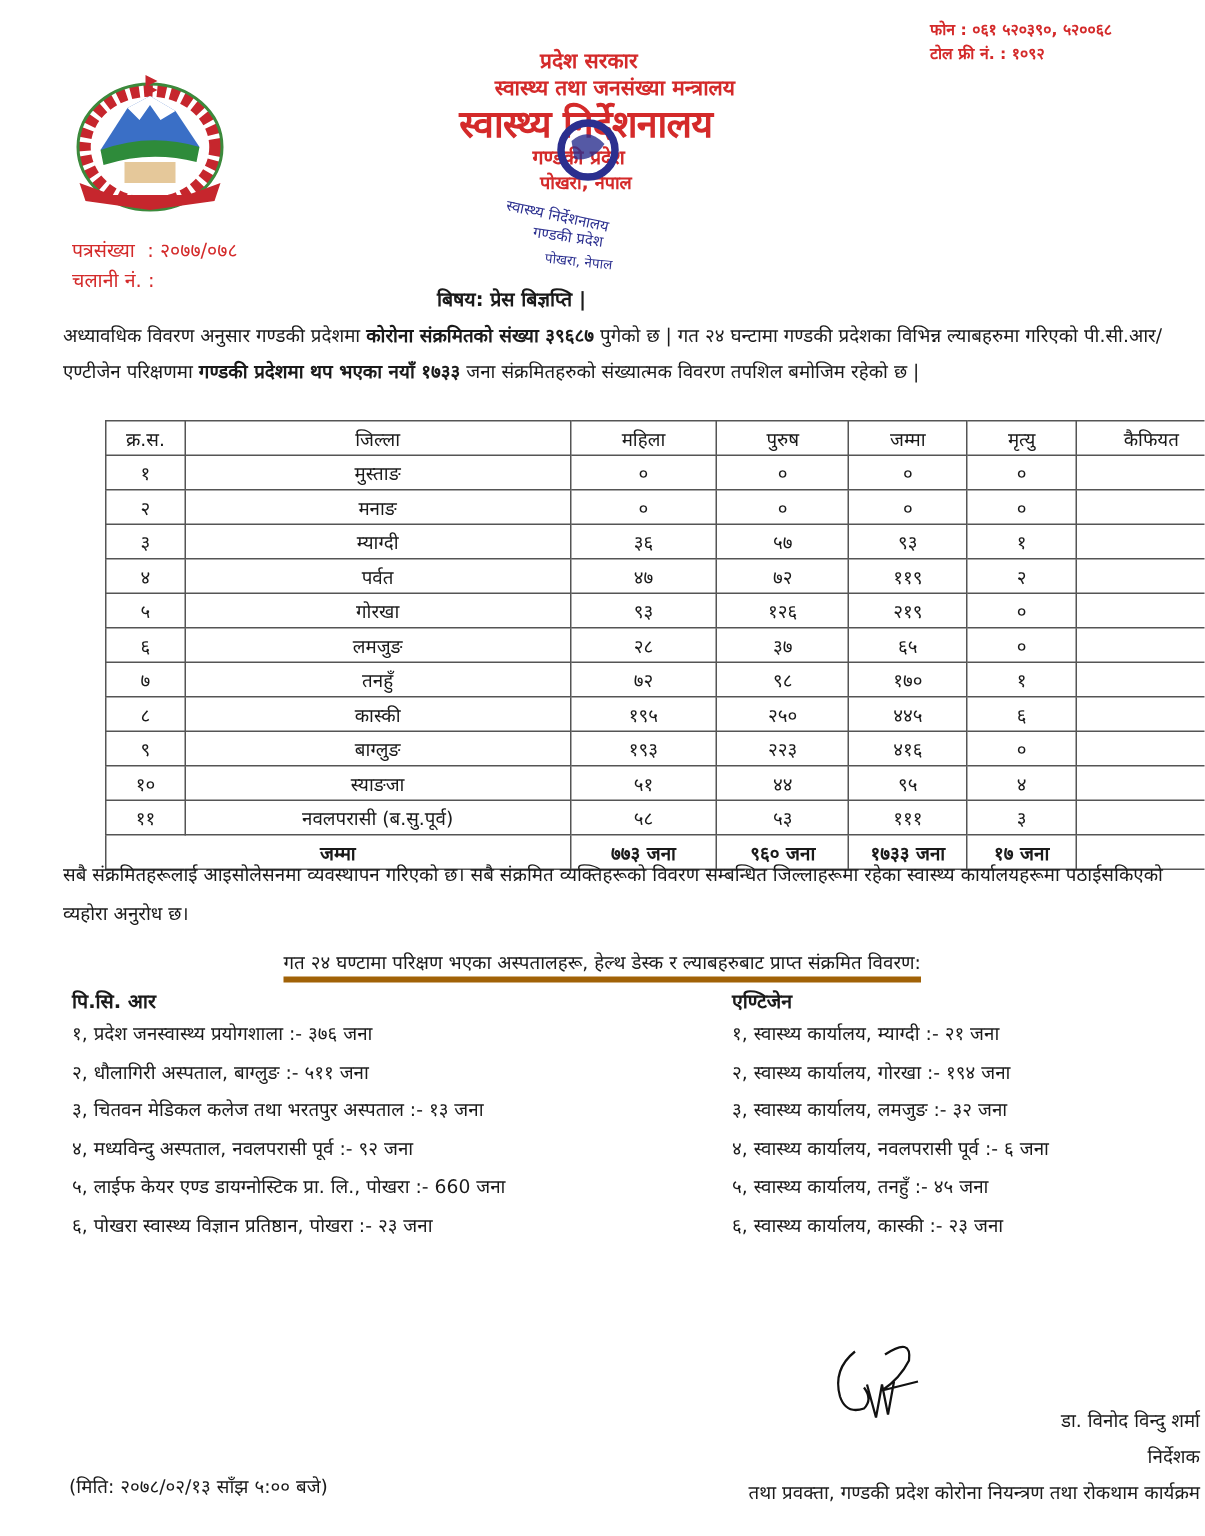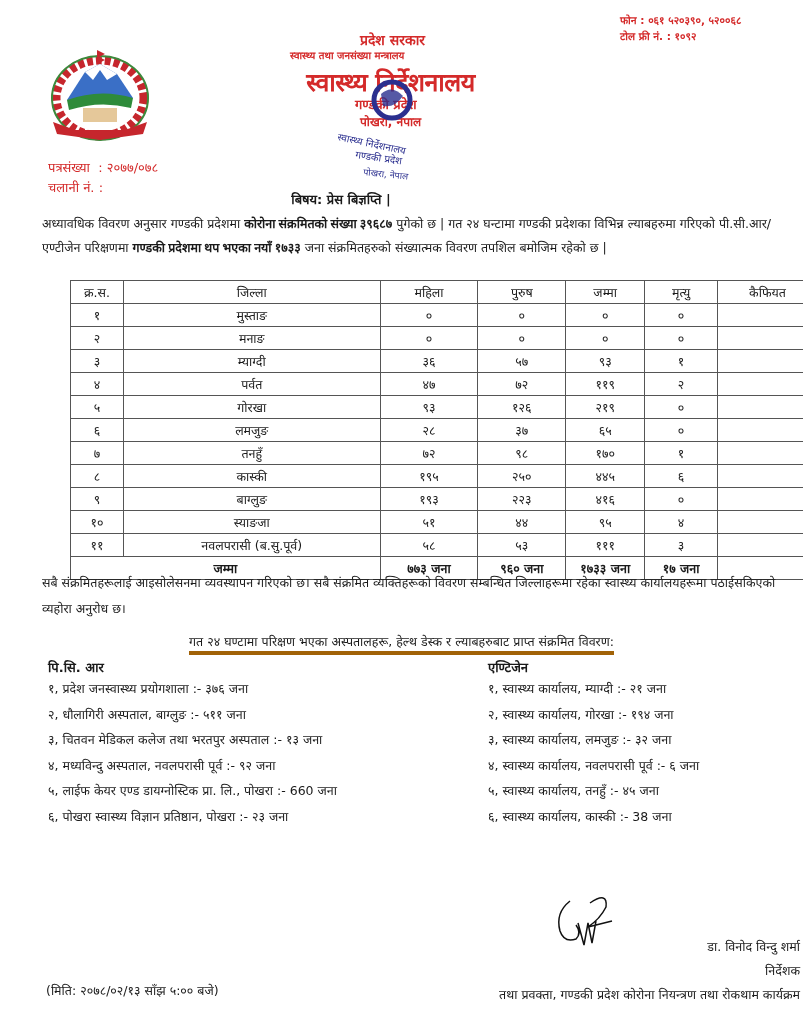--- a/index.html
+++ b/index.html
@@ -1,27 +1,27 @@
 <!DOCTYPE html>
 <html><head>
 <meta charset="utf-8">
 <style>
   html, body { margin:0; padding:0; background:#fff; }
   body { width:803px; height:1024px; position:relative; overflow:hidden;
          font-family:"DejaVu Sans", sans-serif; color:#1a1a1a; }
   .abs { position:absolute; }
   .red { color:#d42a2a; }
   .hdr-line1 { left:300px; top:30px; width:185px; text-align:center; font-size:14px; font-weight:bold; }
-  .hdr-line2 { left:290px; top:48px; width:200px; text-align:left; font-size:10px; font-weight:bold; }
+  .hdr-line2 { left:290px; top:48px; width:200px; text-align:right; font-size:14px; font-weight:bold; }
   .hdr-line3 { left:283px; top:64px; width:215px; text-align:center; font-size:25px; font-weight:bold; letter-spacing:-0.5px; }
   .contact { left:620px; top:12px; font-size:10.5px; line-height:16px; font-weight:bold; }
   .refno { left:48px; top:158px; font-size:13px; line-height:20px; }
   .subject { left:0; width:682px; top:190px; text-align:center; font-size:13px; font-weight:bold; }
   .para { left:42px; width:748px; top:212px; font-size:12.5px; line-height:24px; }
-  .para b { font-weight:bold;font-family:Liberation Serif, serif; }
+  .para b { font-weight:bold; }
   table.data { position:absolute; left:42px; top:280px; width:748px; border-collapse:collapse; font-size:12.5px;margin-left:28px; }
   table.data td, table.data th { border:1px solid #555; height:22px; padding:0; text-align:center; font-weight:normal; }
   table.data tr.total td { font-weight:bold; }
   .para2 { left:42px; width:748px; top:570px; font-size:12.5px; line-height:26px; }
   .section-title { left:0; width:803px; top:633px; text-align:center; font-size:12.5px; }
   .section-title span { border-bottom:4px solid #a16207; padding-bottom:2px; }
   .list-head { font-size:13px; font-weight:bold; }
   .list { font-size:12.5px; line-height:25.5px; }
   .pcr { left:48px; top:658px; }
   .ag { left:488px; top:658px; }
@@ -228,21 +228,21 @@
 </div>
 
 <div class="abs ag">
   <div class="list-head">एण्टिजेन</div>
   <div class="list" id="ag-items">
       <div>१, स्वास्थ्य कार्यालय, म्याग्दी :- २१ जना</div>
       <div>२, स्वास्थ्य कार्यालय, गोरखा :- १९४ जना</div>
       <div>३, स्वास्थ्य कार्यालय, लमजुङ :- ३२ जना</div>
       <div>४, स्वास्थ्य कार्यालय, नवलपरासी पूर्व :- ६ जना</div>
       <div>५, स्वास्थ्य कार्यालय, तनहुँ :- ४५ जना</div>
-      <div>६, स्वास्थ्य कार्यालय, कास्की :- 38 जना</div>
+      <div>६, स्वास्थ्य कार्यालय, कास्की :- २३ जना</div>
     </div>
 </div>
 
 <div class="abs signature">
   <svg width="70" height="55" viewBox="0 0 70 55">
     <path d="M20 8 Q5 20 10 38 Q14 50 26 46 Q32 40 26 32 M28 30 L34 52 L38 30 L42 50 L46 28 M40 10 Q58 -2 56 14 Q50 26 38 34 L62 28" fill="none" stroke="#111" stroke-width="1.5"></path>
   </svg>
 </div>
 <div class="abs sig-block">
   <div>डा. विनोद विन्दु शर्मा</div>

